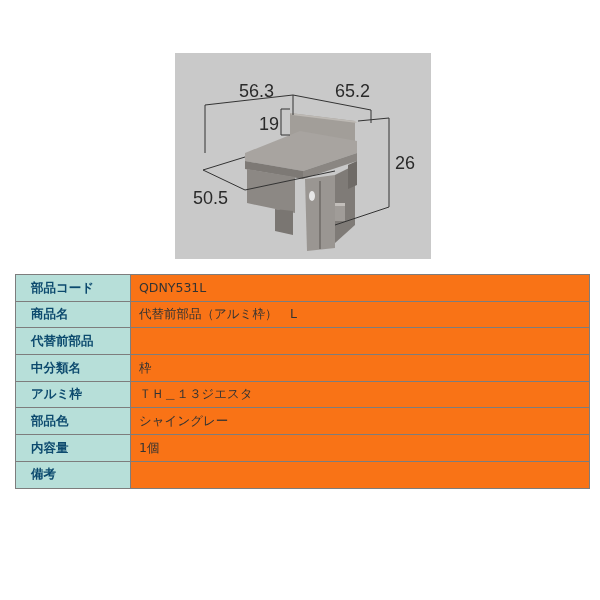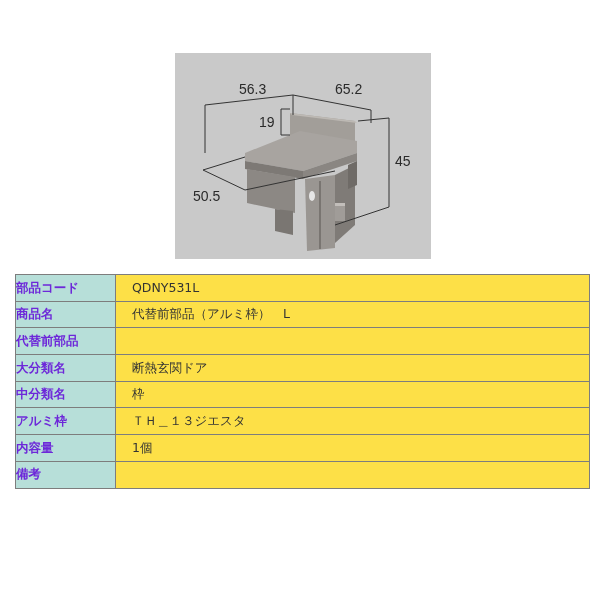--- a/index.html
+++ b/index.html
@@ -25,21 +25,21 @@
     .product-image svg {
       position: absolute;
       left: 0;
       top: 0;
       width: 256px;
       height: 206px;
     }
     .dim-label {
       position: absolute;
       font-family: "Liberation Sans", sans-serif;
-      font-size: 14px;
+      font-size: 18px;
       color: #2a2a2a;
       line-height: 1;
     }
     .spec-table {
       position: absolute;
       left: 15px;
       top: 274px;
       width: 575px;
       border-collapse: collapse;
       table-layout: fixed;
@@ -50,28 +50,28 @@
       border: 1px solid #7d7d7d;
       font-size: 12.5px;
       line-height: 1;
       vertical-align: middle;
       white-space: nowrap;
       overflow: hidden;
     }
     .spec-table td.label {
       width: 95px;
       background: #b7dfd9;
-      color: #6d28d9;
+      color: #0c4a6e;
       font-weight: bold;
-      padding-left: 0;
+      padding-left: 15px;
     }
     .spec-table td.value {
-      background: #fde047;
+      background: #f97316;
       color: #333333;
-      padding-left: 16px;
+      padding-left: 8px;
       margin-left: 45px;
     }
   </style>
 </head>
 <body>
 
 <div class="product-image">
   <svg viewBox="0 0 256 206" xmlns="http://www.w3.org/2000/svg">
 
     <polygon points="115,60 180,68 180,90 115,82" fill="#a29e99"></polygon>
@@ -113,49 +113,49 @@
       <line x1="214" y1="154" x2="160" y2="172"></line>
 
       <line x1="28" y1="117" x2="70" y2="104"></line>
       <line x1="28" y1="117" x2="70" y2="137"></line>
       <line x1="70" y1="137" x2="160" y2="118"></line>
     </g>
   </svg>
   <span class="dim-label" style="left:64px;top:29px;">56.3</span>
   <span class="dim-label" style="left:160px;top:29px;">65.2</span>
   <span class="dim-label" style="left:84px;top:62px;">19</span>
-  <span class="dim-label" style="left:220px;top:101px;">45</span>
+  <span class="dim-label" style="left:220px;top:101px;">26</span>
   <span class="dim-label" style="left:18px;top:136px;text-align:center;">50.5</span>
 </div>
 
 <table class="spec-table">
   <tbody>
     <tr>
       <td class="label">部品コード</td>
       <td class="value">QDNY531L</td>
     </tr>
     <tr>
       <td class="label">商品名</td>
       <td class="value">代替前部品（アルミ枠）　L</td>
     </tr>
     <tr>
       <td class="label">代替前部品</td>
       <td class="value"></td>
     </tr>
     <tr>
-      <td class="label">大分類名</td>
-      <td class="value">断熱玄関ドア</td>
-    </tr>
-    <tr>
       <td class="label">中分類名</td>
       <td class="value">枠</td>
     </tr>
     <tr>
       <td class="label">アルミ枠</td>
       <td class="value">ＴＨ＿１３ジエスタ</td>
+    </tr>
+    <tr>
+      <td class="label">部品色</td>
+      <td class="value">シャイングレー</td>
     </tr>
     <tr>
       <td class="label">内容量</td>
       <td class="value">1個</td>
     </tr>
     <tr>
       <td class="label">備考</td>
       <td class="value"></td>
     </tr>
   </tbody>

